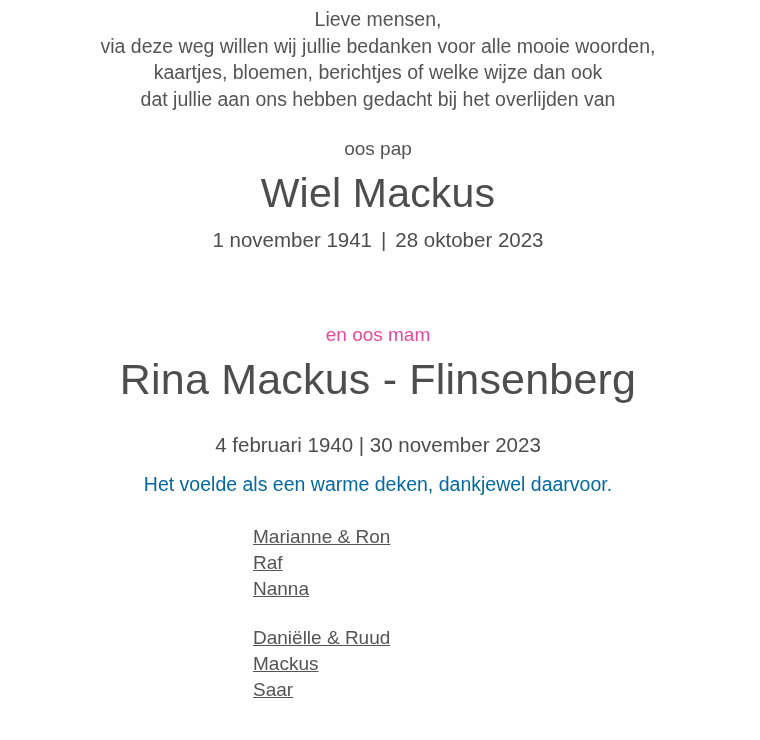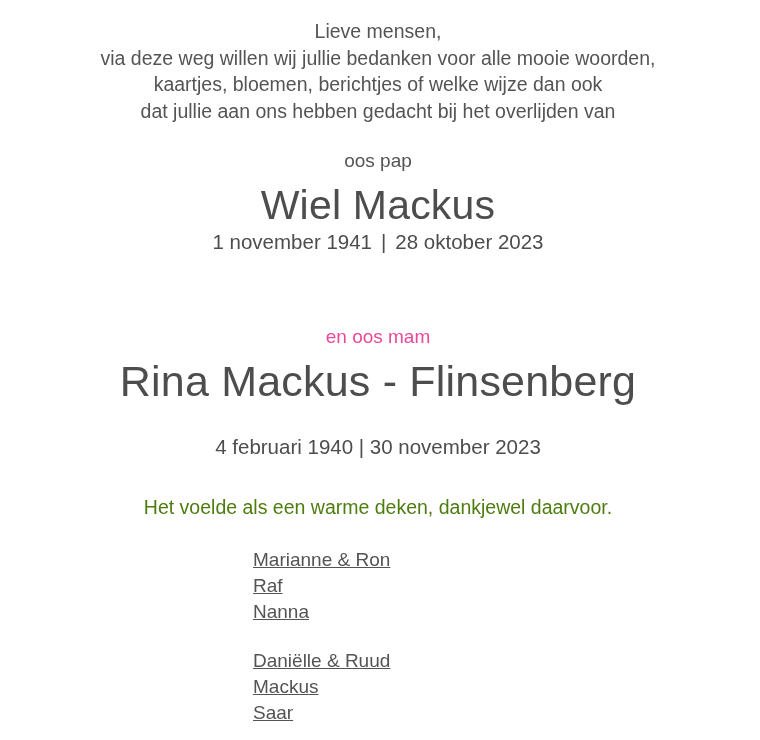--- a/index.html
+++ b/index.html
@@ -11,21 +11,21 @@
     height: 740px;
     background: #ffffff;
     font-family: "Liberation Sans", sans-serif;
     color: #4a4a4a;
     overflow: hidden;
   }
   .card {
     width: 756px;
     height: 740px;
     box-sizing: border-box;
-    padding: 18px 30px 0 30px;
+    padding: 6px 30px 0 30px;
     display: flex;
     flex-direction: column;
     align-items: center;
   }
   .intro {
     text-align: center;
     font-size: 19.5px;
     line-height: 26.5px;
     color: #545454;
     font-weight: 400;
@@ -45,21 +45,21 @@
     line-height: 50px;
     color: #4d4d4d;
     font-weight: 400;
     margin-top: 8px;
     letter-spacing: 0.2px;
   }
   .dates-father {
     text-align: center;
     font-size: 20.5px;
     color: #4d4d4d;
-    margin-top: 0;
+    margin-top: 10px;
   }
   .dates-father .sep {
     padding: 0 9px;
   }
   .relation2 {
     text-align: right;
     font-size: 19px;
     color: #ec4899;
     margin-top: 72px;
   }
@@ -75,22 +75,22 @@
   }
   .dates-mother {
     text-align: center;
     font-size: 20.5px;
     color: #4d4d4d;
     margin-top: 28px;
   }
   .closing {
     text-align: center;
     font-size: 19.5px;
-    color: #4d7c0f;
-    margin-top: 37px;
+    color: #0369a1;
+    margin-top: 16px;
   }
   .signers {
     margin-top: 28px;
     width: 100%;
     display: flex;
     flex-direction: column;
     align-items: center;
   }
   .signer-group {
     width: 250px;

